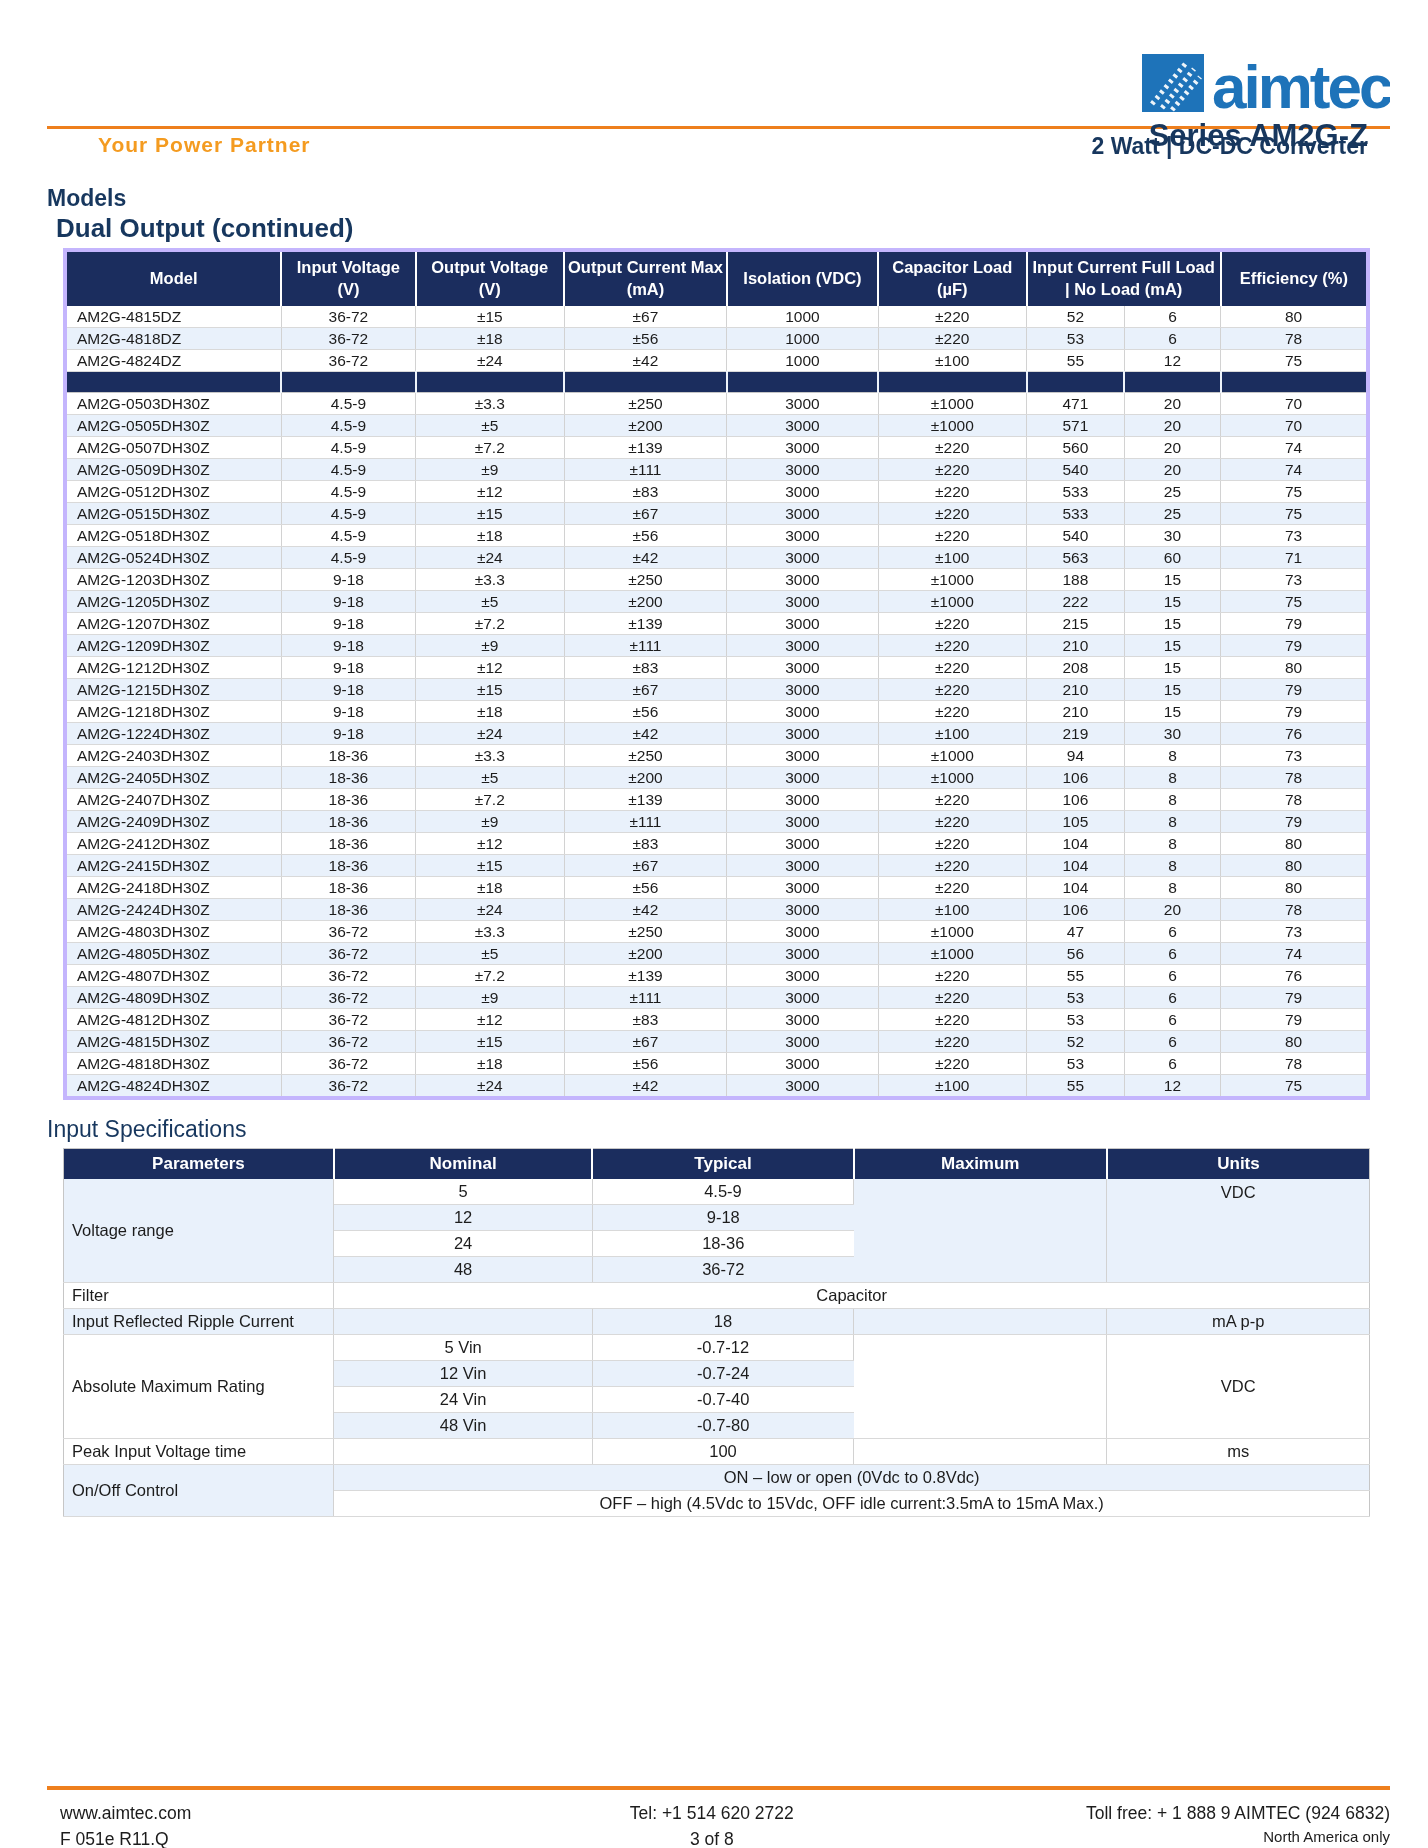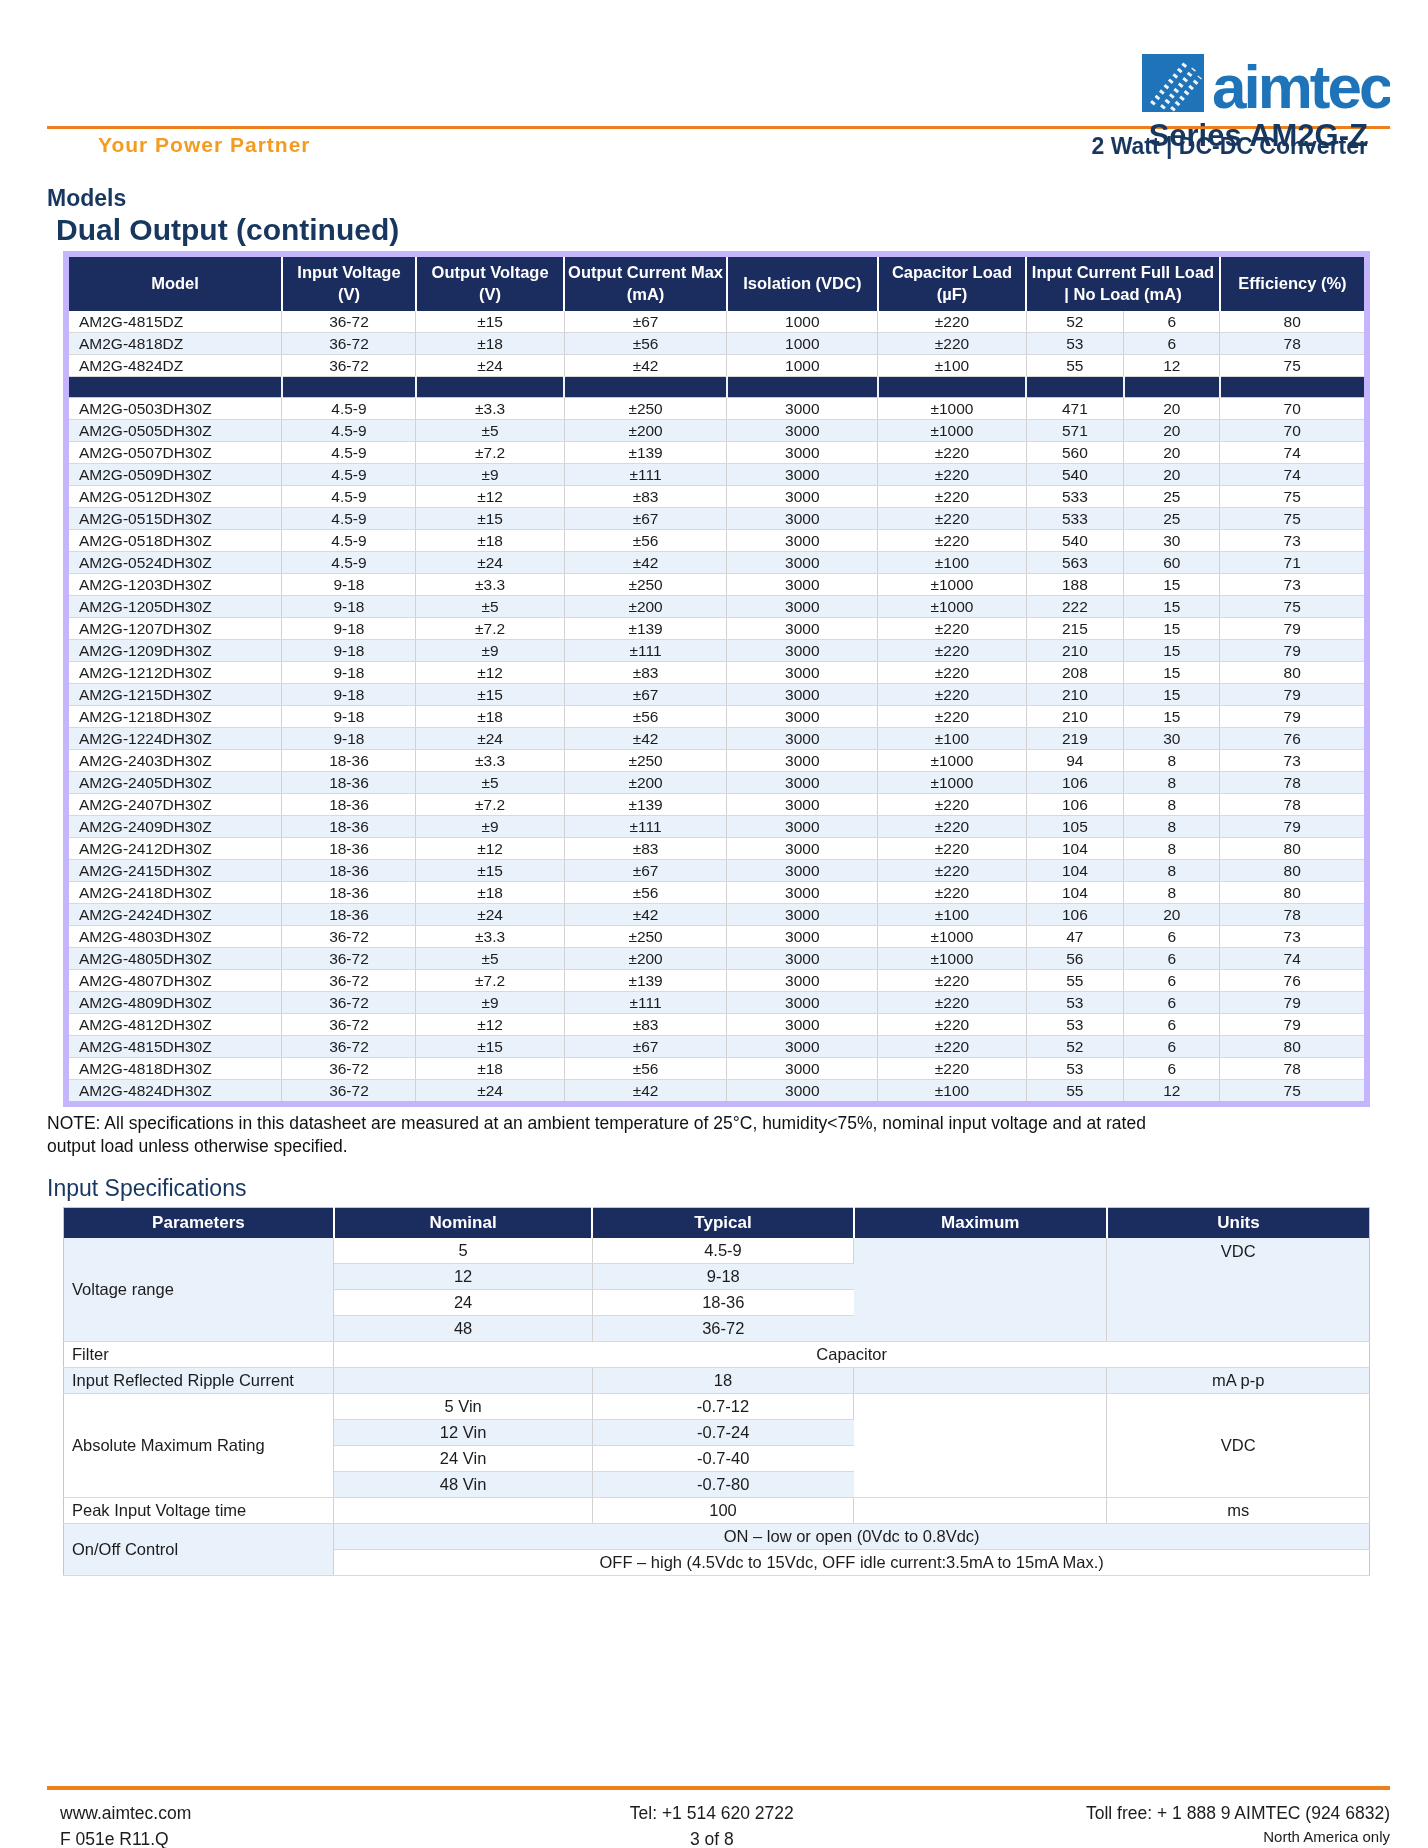--- a/index.html
+++ b/index.html
@@ -11,26 +11,26 @@
   .hdr-row1{display:flex;justify-content:space-between;align-items:flex-end;height:74px;flex-direction:column;}
   .logo-wrap{display:flex;align-items:flex-end;}
   .series-title{font-size:31px;font-weight:bold;color:#17375e;letter-spacing:0;padding-right:22px;}
   .orange-rule{height:3px;background:#ee7f1d;margin-top:2px;}
   .hdr-row2{display:flex;justify-content:space-between;align-items:flex-start;height:36px;margin-top:4px;}
   .tagline{font-size:21px;font-weight:bold;color:#f49b20;letter-spacing:1px;margin-left:51px;}
   .series-sub{font-size:23px;font-weight:bold;color:#17375e;padding-right:22px;}
 
   
   .h-models{font-size:23px;font-weight:bold;color:#17375e;margin:16px 0 0 0;}
-  .h-dual{font-size:30px;font-weight:bold;color:#17375e;margin:1px 0 4px 9px;}
+  .h-dual{font-size:26px;font-weight:bold;color:#17375e;margin:1px 0 4px 9px;}
   .h-input{font-size:23px;font-weight:normal;color:#17375e;margin:16px 0 5px 0;}
 
   
   table{border-collapse:collapse;table-layout:fixed;}
-  #models-table{width:1307px;margin-left:16px;border:6px solid #c4b5fd;}
+  #models-table{width:1307px;margin-left:16px;border:4px solid #c4b5fd;}
   #models-table th{background:#1b2d5e;color:#ffffff;font-size:16.5px;font-weight:bold;
       line-height:1.32;padding:5px 2px;vertical-align:middle;text-align:center;
       border-right:2px solid #ffffff;}
   #models-table th:last-child{border-right:none;}
   #models-table td{height:21px;font-size:15.5px;text-align:center;padding:0 3px;
       border-right:1px solid #d2d2d2;border-bottom:1px solid #d9d9d9;line-height:21px;
       white-space:nowrap;overflow:hidden;}
   #models-table td:first-child{text-align:left;padding-left:10px;}
   #models-table td:last-child{border-right:none;}
   #models-table tbody tr:nth-child(even) td{background:#e9f1fb;}
@@ -507,21 +507,20 @@
           <td>±42</td>
           <td>3000</td>
           <td>±100</td>
           <td>55</td>
           <td>12</td>
           <td>75</td>
         </tr>
       </tbody>
   </table>
 
-  <p class="note">NOTE: All specifications in this datasheet are measured at an ambient temperature of 25°C, humidity&lt;75%, nominal input voltage and at rated output load unless otherwise specified.</p>
 
   <div class="h-input">Input Specifications</div>
 
   <table id="specs-table">
     <colgroup>
       <col style="width:20.7%">
         <col style="width:19.8%">
         <col style="width:20.0%">
       <col style="width:19.4%">
         <col style="width:20.1%">

